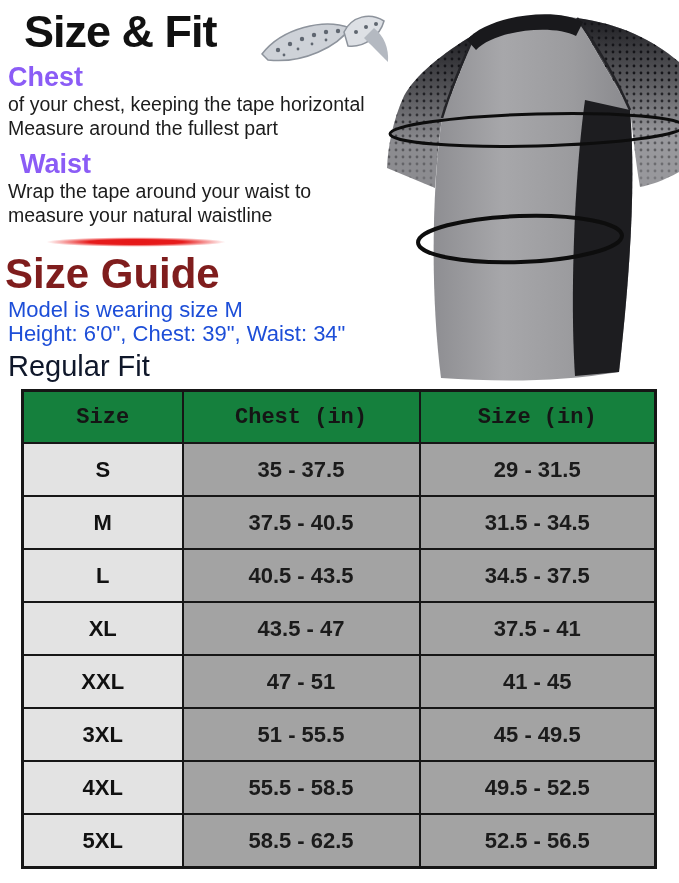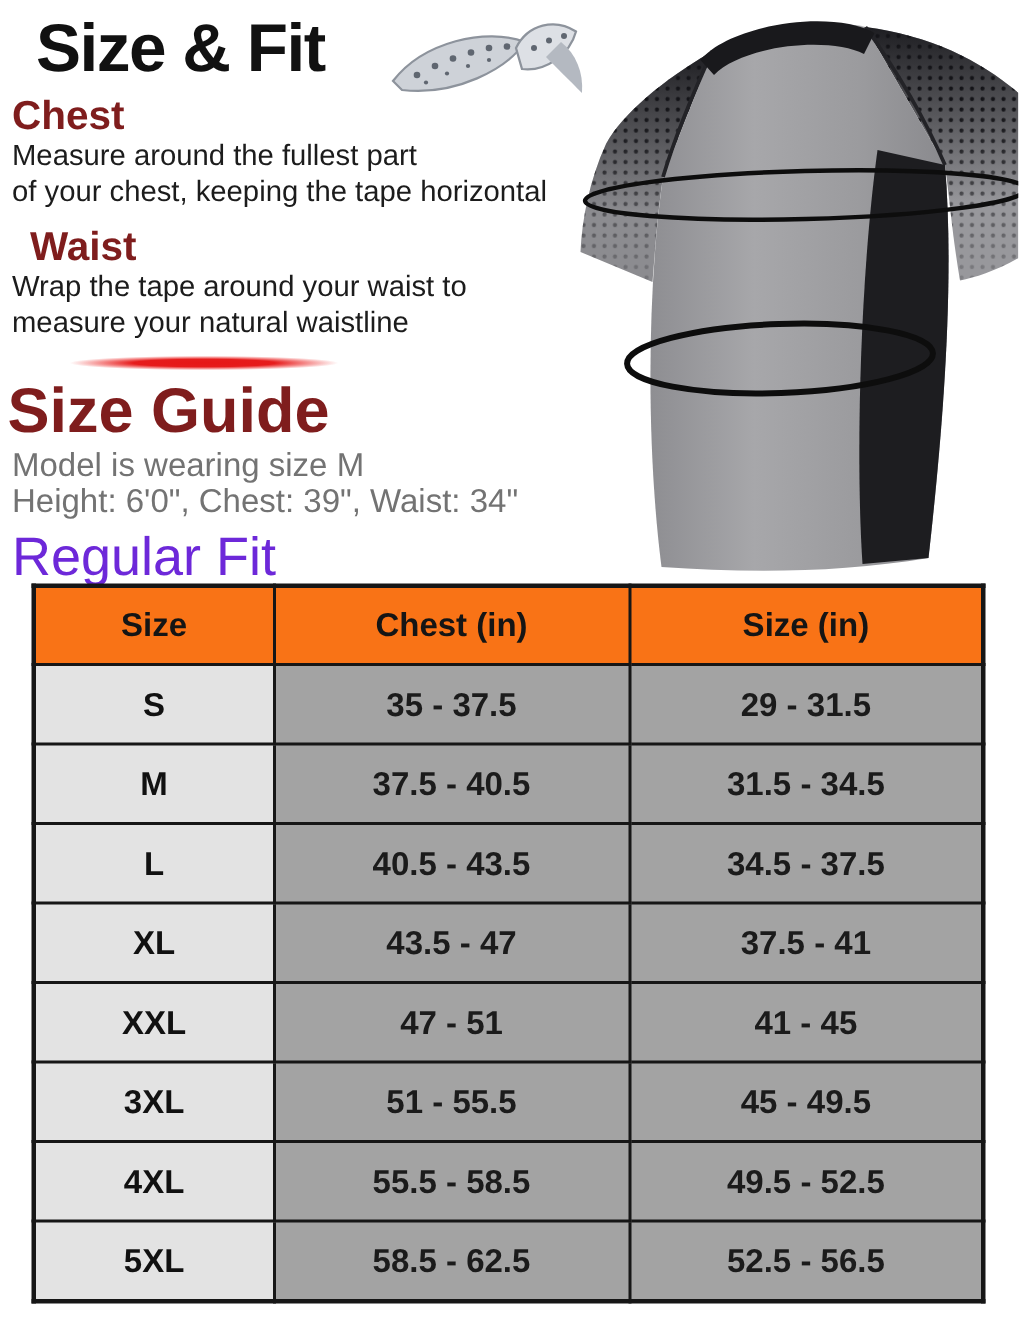--- a/index.html
+++ b/index.html
@@ -6,43 +6,43 @@
   body{
     width:679px;height:883px;position:relative;overflow:hidden;
     font-family:"Liberation Sans","DejaVu Sans",sans-serif;
     color:#151515;
   }
   .abs{position:absolute;}
   .main-title{
     left:8px;top:6px;font-size:45px;font-weight:700;letter-spacing:-1px;color:#111;margin-left:16px;
   }
   .tape-icon{left:256px;top:8px;width:136px;height:66px;}
-  .sec-heading{font-size:27px;font-weight:700;color:#7f1d1d;}
+  .sec-heading{font-size:27px;font-weight:700;color:#8b5cf6;}
   .sec-body{font-size:19.5px;line-height:23.5px;color:#1c1c1c;}
   .chest-heading{left:8px;top:62px;}
   .chest-body{left:8px;top:93px;}
   .waist-heading{left:20px;top:149px;}
   .waist-body{left:8px;top:180px;}
   .red-swoosh{
     left:24px;top:236px;width:224px;height:12px;
     background:radial-gradient(50% 50% at 50% 50%, #e61717 0%, #e61c1c 42%, rgba(238,70,70,0.65) 60%, rgba(255,255,255,0) 80%);
   }
   .guide-title{left:5px;top:250px;font-size:42px;font-weight:700;color:#7f1d1d;}
-  .model-info{left:8px;top:298px;font-size:22px;line-height:23.5px;color:#737373;}
-  .fit-label{left:8px;top:350px;font-size:36px;font-weight:400;color:#6d28d9;}
+  .model-info{left:8px;top:298px;font-size:22px;line-height:23.5px;color:#1d4ed8;}
+  .fit-label{left:8px;top:350px;font-size:29px;font-weight:400;color:#0f172a;}
   table.size-table{
     position:absolute;left:21px;top:389px;width:633px;
     border-collapse:collapse;table-layout:fixed;
     border:3px solid #161616;
   }
   table.size-table td,table.size-table th{
     border:2px solid #161616;text-align:center;vertical-align:middle;
     font-size:22px;padding:0;
   }
-  table.size-table th{height:50px;background:#f97316;font-weight:700;}
+  table.size-table th{height:50px;background:#15803d;font-weight:700;font-family:Liberation Mono, monospace;}
   table.size-table td{height:51px;font-weight:700;background:#a3a3a3;color:#1b1b1b;}
   table.size-table td.size-cell{background:#e3e3e3;color:#111;}
   .shirt{left:379px;top:0;width:300px;height:385px;}
 </style>
 </head>
 <body>
 
 <div class="abs main-title">Size &amp; Fit</div>
 
 <svg class="abs tape-icon" viewBox="0 0 136 66" aria-hidden="true">
@@ -63,22 +63,22 @@
   <g fill="#5f6670">
     <circle cx="100" cy="24" r="2"></circle>
       <circle cx="110" cy="19" r="2"></circle>
       <circle cx="120" cy="16" r="2"></circle>
   </g>
   <path d="M118 20 C128 28 133 40 132 54 C124 46 114 36 108 30 Z" fill="#b4b9c1"></path>
 </svg>
 
 <div class="abs sec-heading chest-heading">Chest</div>
 <div class="abs sec-body chest-body">
+  <div>of your chest, keeping the tape horizontal</div>
   <div>Measure around the fullest part</div>
-  <div>of your chest, keeping the tape horizontal</div>
 </div>
 
 <div class="abs sec-heading waist-heading">Waist</div>
 <div class="abs sec-body waist-body">
   <div>Wrap the tape around your waist to</div>
   <div>measure your natural waistline</div>
 </div>
 
 <div class="abs red-swoosh"></div>
 

